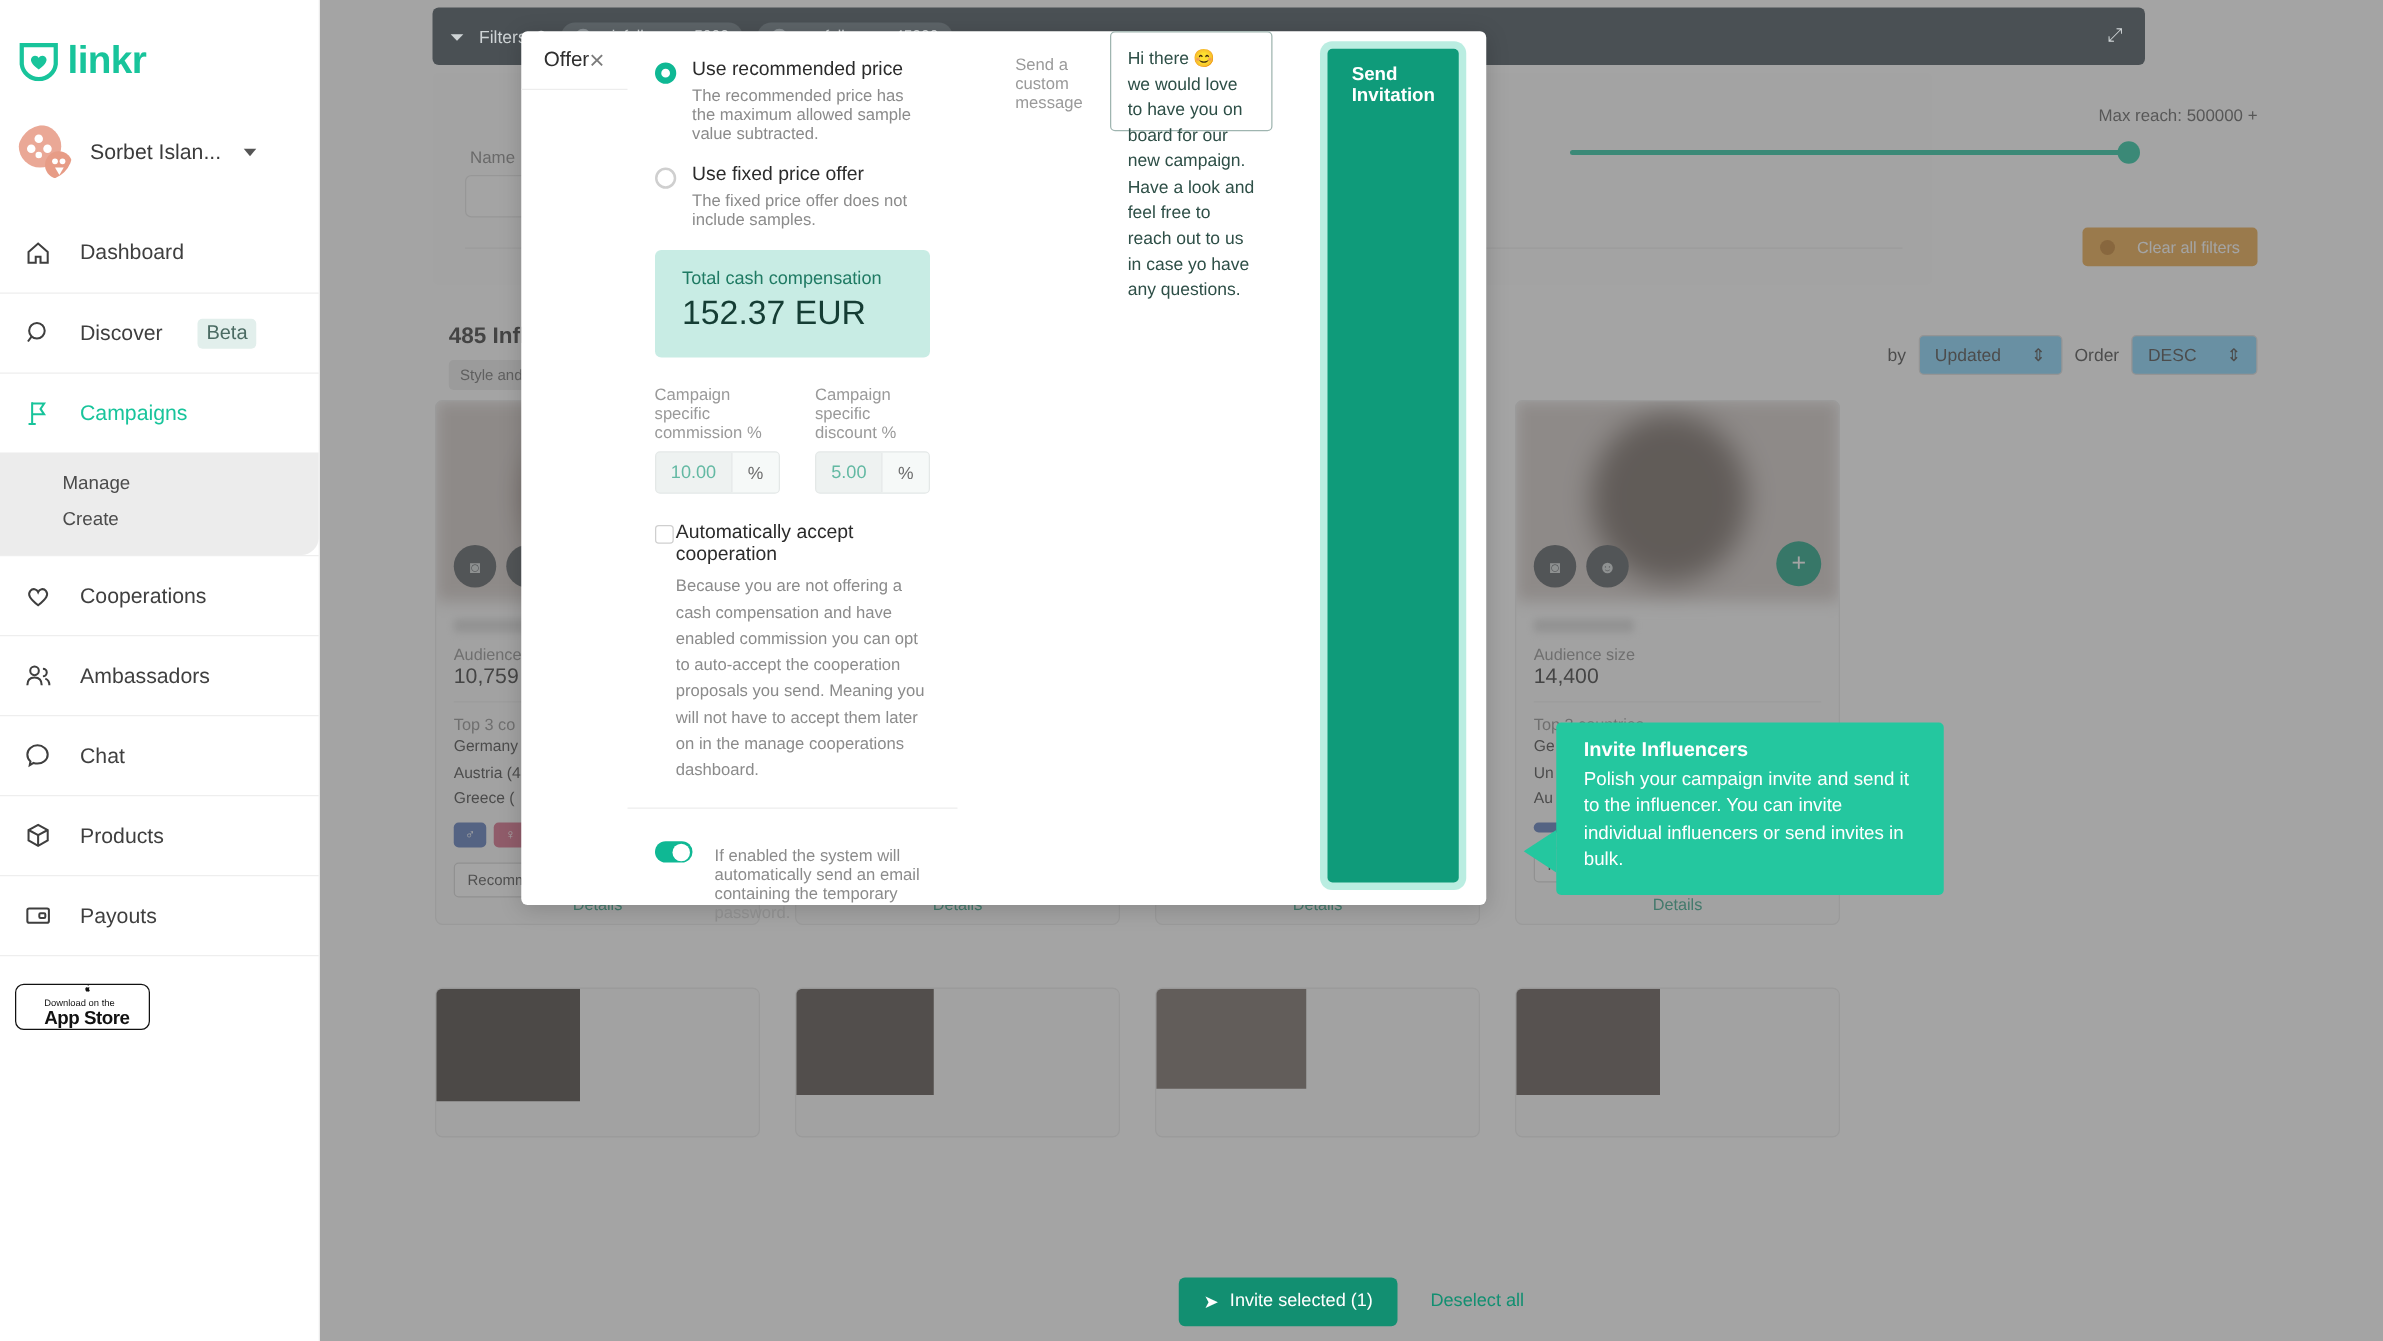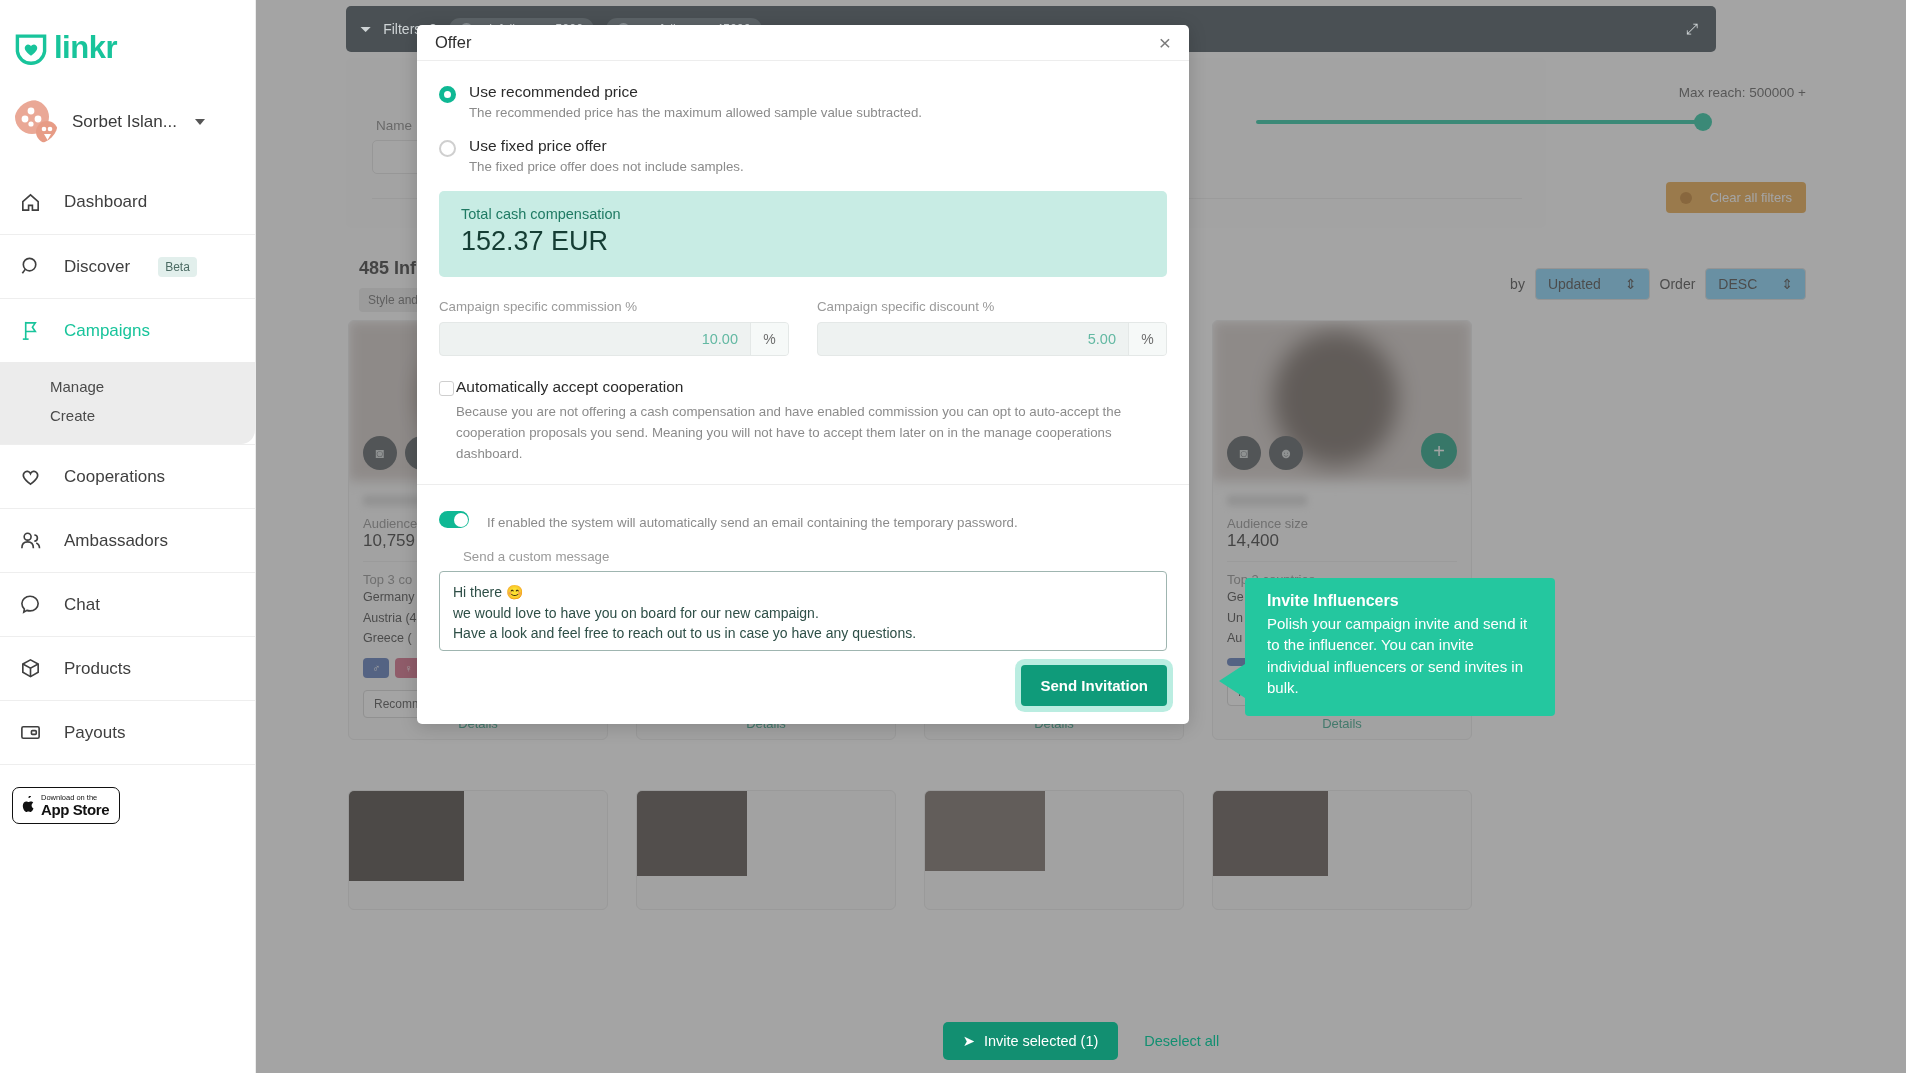--- a/index.html
+++ b/index.html
@@ -31,32 +31,32 @@
   .nav-item {
     display:flex; align-items:center; gap:20px;
     height:64px; padding-left:16px;
     border-top:1px solid #eeeeee;
     color:#3f3f3f; font-size:17px; cursor:pointer;
   }
   .nav-item.first { border-top:none; }
   .nav-item .ico { width:28px; height:28px; display:flex; align-items:center; justify-content:center; flex:0 0 auto;}
   .nav-item.active { color:#18c49b; }
   .beta-badge {
-    background:#e2efec; color:#4b6b63; font-size:12px;
+    background:#e2efec; color:#4b6b63; font-size:16px;
     padding:3px 7px; border-radius:4px; margin-left:8px;
   }
   .subnav {
     background:#ececec; border-radius:0 0 14px 0;
     padding:10px 0 14px 50px; margin-right:0;
   }
   .subnav div { font-size:15px; color:#4b4b4b; padding:6px 0; cursor:pointer; }
   .appstore {
     margin:22px 0 0 12px; width:108px; height:37px;
     border:1.5px solid #111; border-radius:7px;
-    display:flex; align-items:center; gap:5px; padding-left:7px; cursor:pointer;
+    display:flex; align-items:center; gap:5px; padding-left:7px; cursor:pointer;flex-direction:column;
   }
   .appstore .lines { line-height:1.05; }
   .appstore .l1 { font-size:7.5px; color:#111; }
   .appstore .l2 { font-size:15px; font-weight:bold; color:#111; letter-spacing:-0.4px;}
 
   
   #page {
     position:absolute; left:256px; top:0; right:0; height:1073px;
     background:#ffffff; overflow:hidden;
   }
@@ -120,21 +120,21 @@
     display:flex; align-items:center; justify-content:center; gap:26px;
   }
   .invite-sel { background:#128f71; color:#fff; font-size:14.5px; padding:11px 20px; border-radius:5px; display:flex; gap:9px; align-items:center;}
   .deselect { color:#128f71; font-size:14.5px; }
 
   
   #modal {
     position:absolute; left:417px; top:25px; width:772px; height:699px;
     background:#ffffff; border-radius:5px; z-index:20;
     box-shadow: 0 3px 18px rgba(0,0,0,0.17);
-    display:flex; flex-direction:column;
+    display:flex; flex-direction:row;
   }
   .m-head { height:47px; border-bottom:1px solid #ededed; display:flex; align-items:center; padding:0 18px; }
   .m-title { font-size:16.5px; color:#2f2f2f; flex:1; }
   .m-close { font-size:21px; color:#7b7b7b; cursor:pointer; line-height:1; }
   .m-body { padding:22px 22px 0 22px; flex:1; }
 
   .radio-row { display:flex; gap:13px; align-items:flex-start; margin-bottom:17px; }
   .radio {
     width:17px;height:17px;border-radius:50%; margin-top:3px; flex:0 0 auto;
     border:2px solid #cfcfcf; background:#fff;

